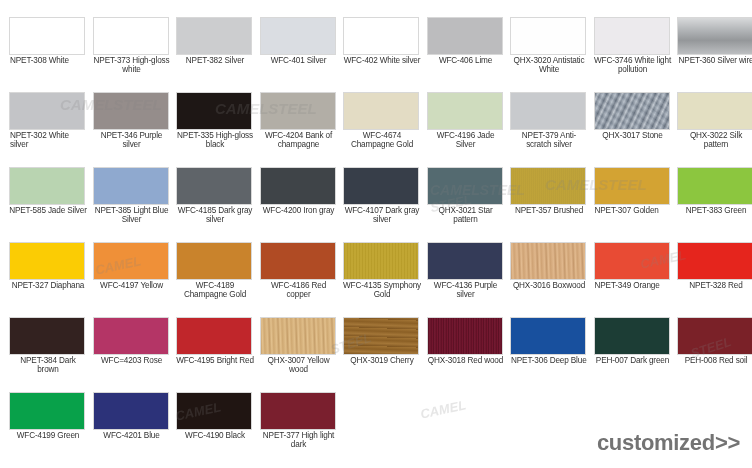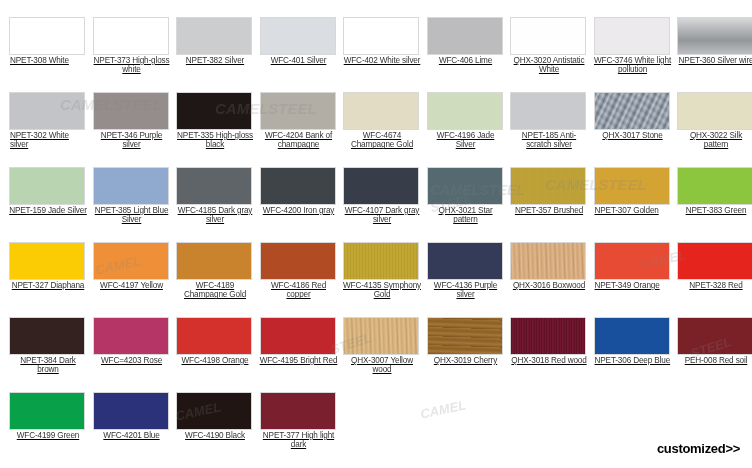--- a/index.html
+++ b/index.html
@@ -23,21 +23,20 @@
     display: grid;
     grid-template-columns: repeat(9, 83.5px);
     grid-template-rows: repeat(6, 75px);
     padding-left: 9px;
     padding-top: 17px;
   }
   .cell {
     position: relative;
     width: 83.5px;
     height: 65px;
-    text-decoration: underline;
   }
   .chip {
     width: 76px;
     height: 38px;
     border: 1px solid #d8d8d8;
     display: block;
   }
   .chip-label {
     width: 78px;
     margin-top: 1px;
@@ -54,23 +53,23 @@
     font-weight: bold;
     font-style: italic;
     font-family: "Liberation Sans", sans-serif;
     pointer-events: none;
     white-space: nowrap;
   }
   .cta {
     position: absolute;
     right: 12px;
     bottom: 12px;
-    font-size: 13px;
+    font-size: 22px;
     font-weight: bold;
-    color: #000000;
+    color: #737373;
     letter-spacing: -0.3px;
   }
   
   .tex-vgrain { background-image: repeating-linear-gradient(90deg, rgba(0,0,0,0.07) 0px, rgba(0,0,0,0.0) 1px, rgba(255,255,255,0.07) 2px, rgba(0,0,0,0.0) 3px); }
   .tex-wood   { background-image: repeating-linear-gradient(88deg, rgba(120,70,20,0.22) 0px, rgba(255,230,190,0.18) 2px, rgba(140,90,35,0.16) 4px, rgba(255,235,200,0.10) 7px, rgba(110,60,15,0.20) 9px); }
   .tex-wood2  { background-image: repeating-linear-gradient(2deg, rgba(60,30,5,0.28) 0px, rgba(230,190,140,0.12) 3px, rgba(80,45,10,0.20) 6px, rgba(220,180,130,0.08) 9px); }
   .tex-redwood{ background-image: repeating-linear-gradient(90deg, rgba(0,0,0,0.30) 0px, rgba(255,255,255,0.05) 2px, rgba(0,0,0,0.22) 3px, rgba(255,200,200,0.04) 5px); }
   .tex-stone  { background-image: repeating-linear-gradient(115deg, rgba(60,70,85,0.40) 0px, rgba(245,248,252,0.42) 3px, rgba(90,100,115,0.30) 5px, rgba(230,236,244,0.34) 8px, rgba(70,80,95,0.38) 11px), repeating-linear-gradient(35deg, rgba(40,48,60,0.22) 0px, rgba(255,255,255,0.20) 4px, rgba(60,70,85,0.18) 7px); }
   .tex-brushed{ background-image: repeating-linear-gradient(90deg, rgba(0,0,0,0.10) 0px, rgba(255,255,255,0.12) 1px, rgba(0,0,0,0.06) 2px); }
   .tex-metal  { background-image: linear-gradient(180deg, rgba(255,255,255,0.55) 0%, rgba(255,255,255,0.05) 38%, rgba(0,0,0,0.12) 62%, rgba(255,255,255,0.22) 100%); }
@@ -136,33 +135,33 @@
       <div class="cell">
         <div class="chip" style="background-color: rgb(227, 220, 196);"></div>
         <div class="chip-label">WFC-4674 Champagne Gold</div>
       </div>
       <div class="cell">
         <div class="chip" style="background-color: rgb(207, 220, 190);"></div>
         <div class="chip-label">WFC-4196 Jade Silver</div>
       </div>
       <div class="cell">
         <div class="chip" style="background-color: rgb(200, 202, 205);"></div>
-        <div class="chip-label">NPET-185 Anti-scratch silver</div>
+        <div class="chip-label">NPET-379 Anti-scratch silver</div>
       </div>
       <div class="cell">
         <div class="chip tex-stone" style="background-color: rgb(143, 154, 166);"></div>
         <div class="chip-label">QHX-3017 Stone</div>
       </div>
       <div class="cell">
         <div class="chip" style="background-color: rgb(227, 223, 194);"></div>
         <div class="chip-label">QHX-3022 Silk pattern</div>
       </div>
       <div class="cell">
         <div class="chip" style="background-color: rgb(185, 212, 177);"></div>
-        <div class="chip-label">NPET-159 Jade Silver</div>
+        <div class="chip-label">NPET-585 Jade Silver</div>
       </div>
       <div class="cell">
         <div class="chip" style="background-color: rgb(143, 169, 207);"></div>
         <div class="chip-label">NPET-385 Light Blue Silver</div>
       </div>
       <div class="cell">
         <div class="chip" style="background-color: rgb(95, 100, 105);"></div>
         <div class="chip-label">WFC-4185 Dark gray silver</div>
       </div>
       <div class="cell">
@@ -227,42 +226,42 @@
       </div>
       <div class="cell">
         <div class="chip" style="background-color: rgb(51, 34, 32);"></div>
         <div class="chip-label">NPET-384 Dark brown</div>
       </div>
       <div class="cell">
         <div class="chip" style="background-color: rgb(180, 53, 102);"></div>
         <div class="chip-label">WFC=4203 Rose</div>
       </div>
       <div class="cell">
-        <div class="chip" style="background-color: rgb(212, 48, 44);"></div>
-        <div class="chip-label">WFC-4198 Orange</div>
-      </div>
-      <div class="cell">
         <div class="chip" style="background-color: rgb(192, 38, 43);"></div>
         <div class="chip-label">WFC-4195 Bright Red</div>
       </div>
       <div class="cell">
         <div class="chip tex-wood" style="background-color: rgb(220, 184, 130);"></div>
         <div class="chip-label">QHX-3007 Yellow wood</div>
       </div>
       <div class="cell">
         <div class="chip tex-wood2" style="background-color: rgb(154, 108, 44);"></div>
         <div class="chip-label">QHX-3019 Cherry</div>
       </div>
       <div class="cell">
         <div class="chip tex-redwood" style="background-color: rgb(117, 18, 44);"></div>
         <div class="chip-label">QHX-3018 Red wood</div>
       </div>
       <div class="cell first-col">
         <div class="chip" style="background-color: rgb(24, 80, 158);"></div>
         <div class="chip-label">NPET-306 Deep Blue</div>
+      </div>
+      <div class="cell">
+        <div class="chip" style="background-color: rgb(28, 61, 53);"></div>
+        <div class="chip-label">PEH-007 Dark green</div>
       </div>
       <div class="cell">
         <div class="chip" style="background-color: rgb(122, 33, 40);"></div>
         <div class="chip-label">PEH-008 Red soil</div>
       </div>
       <div class="cell">
         <div class="chip" style="background-color: rgb(8, 161, 74);"></div>
         <div class="chip-label">WFC-4199 Green</div>
       </div>
       <div class="cell">

